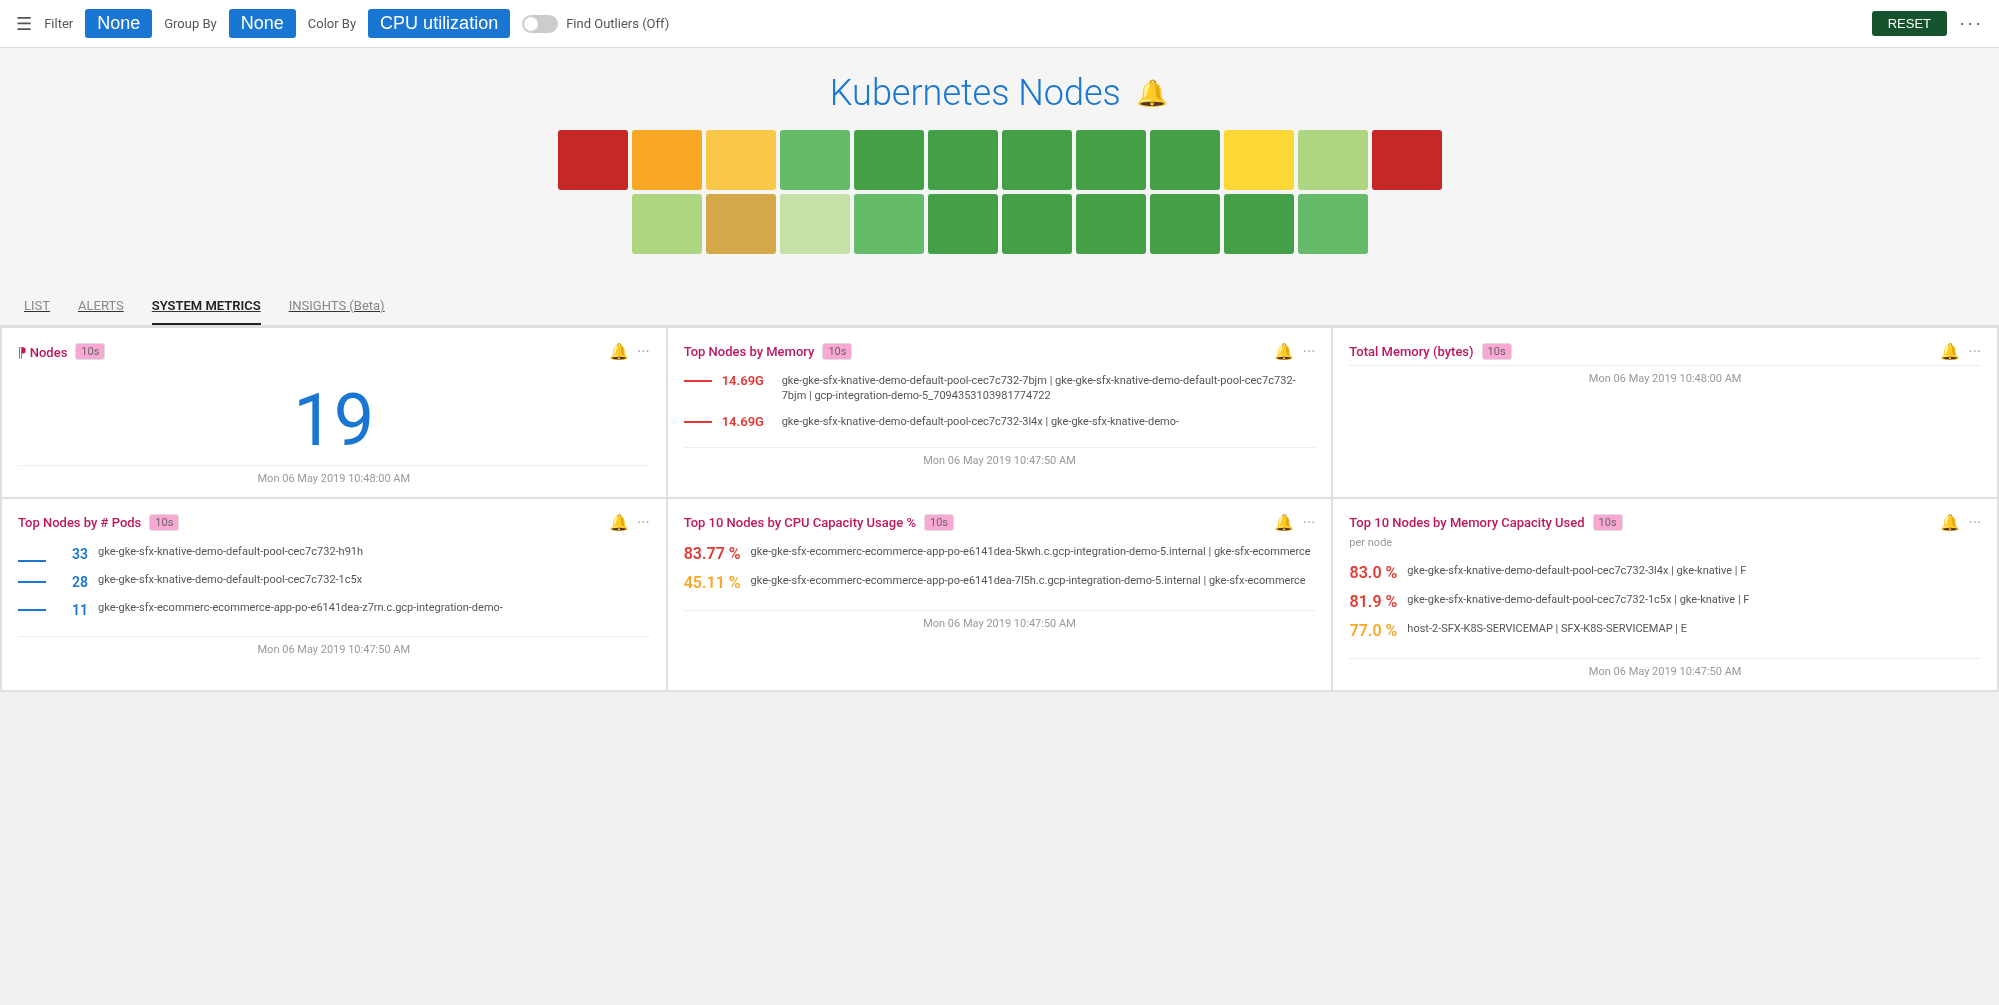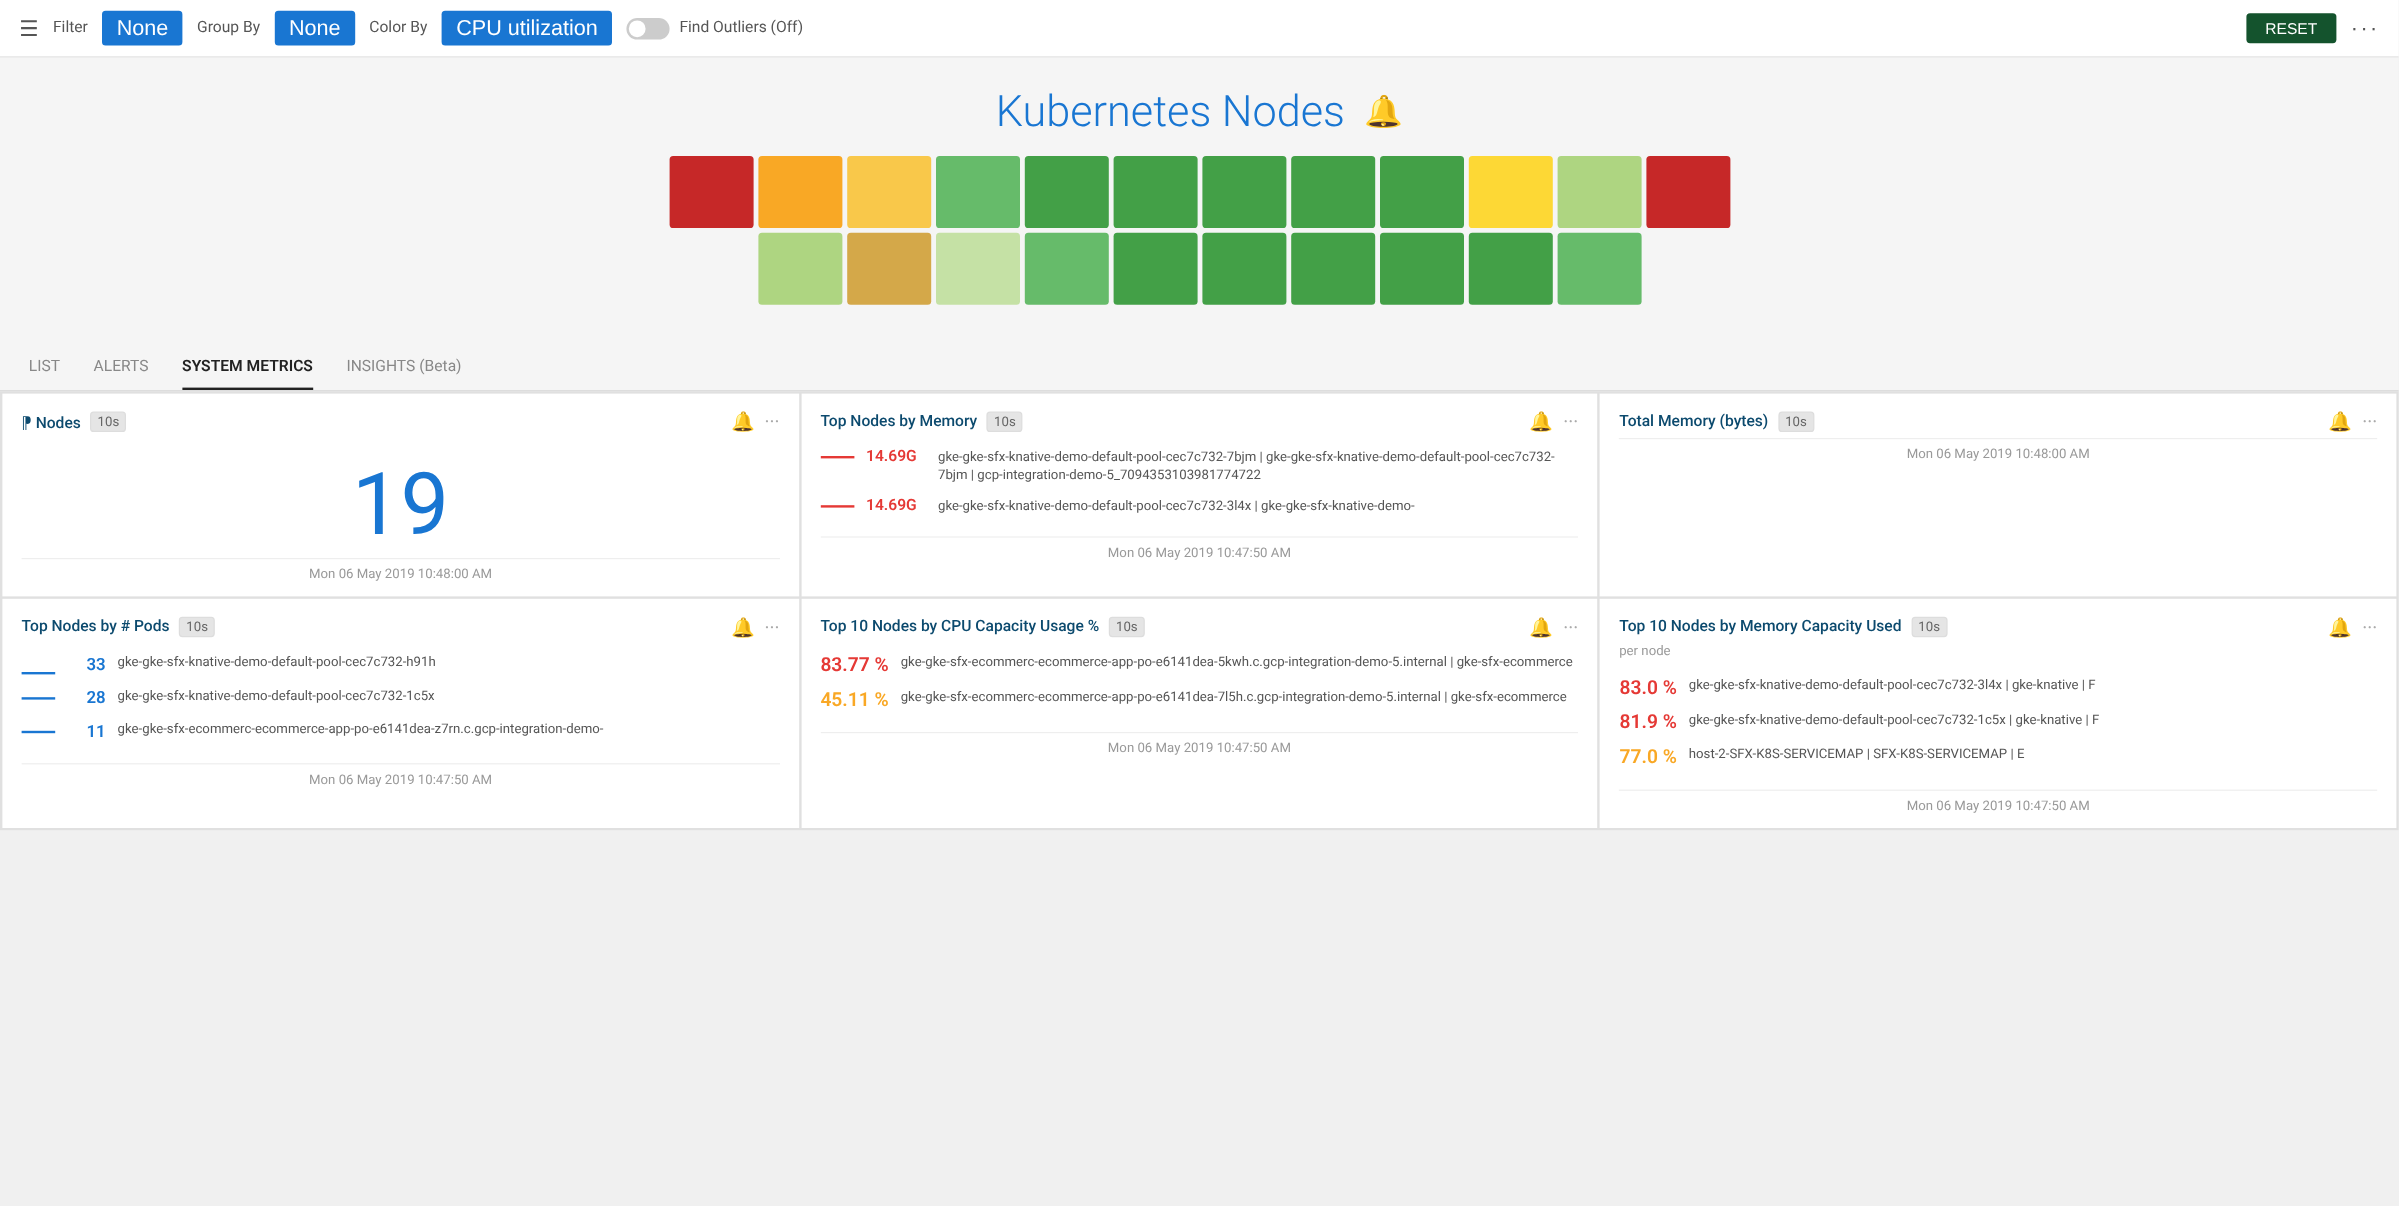--- a/index.html
+++ b/index.html
@@ -21,30 +21,30 @@
     .hero { background: #f5f5f5; text-align: center; padding: 24px 0 16px; }
     .hero-title { font-size: 36px; color: #1976d2; font-weight: 300; display: inline-flex; align-items: center; gap: 16px; }
     .bell-icon { font-size: 26px; color: #888; }
 
     
     .tiles-container { display: flex; flex-direction: column; align-items: center; gap: 4px; margin: 16px auto; width: fit-content; }
     .tiles-row { display: flex; gap: 4px; }
     .tile { width: 70px; height: 60px; border-radius: 3px; }
 
     
-    .tabs-bar { background: #f5f5f5; border-bottom: 1px solid #ddd; padding: 0 24px; display: flex; gap: 28px; }
+    .tabs-bar { background: #f5f5f5; border-bottom: 1px solid #ddd; padding: 0 24px; display: flex; gap: 28px; text-decoration: underline; }
     .tab-item { padding: 12px 0 10px; font-size: 13px; color: #888; cursor: pointer; border-bottom: 2px solid transparent; }
     .tab-item.active { color: #222; border-bottom: 2px solid #222; font-weight: 600; }
 
     
     .metrics-grid { display: grid; grid-template-columns: 1fr 1fr 1fr; gap: 2px; padding: 2px; background: #e0e0e0; }
     .metric-card { background: #fff; padding: 14px 16px 12px; position: relative; }
     .card-header { display: flex; align-items: center; gap: 8px; margin-bottom: 4px; }
-    .card-title { font-size: 13px; color: #0c4a6e; font-weight: 500; }
-    .card-badge { font-size: 11px; background: #e5e5e5; border: 1px solid #ddd; border-radius: 3px; padding: 1px 5px; color: #666; }
+    .card-title { font-size: 13px; color: #be185d; font-weight: 500; }
+    .card-badge { font-size: 11px; background: #f9a8d4; border: 1px solid #ddd; border-radius: 3px; padding: 1px 5px; color: #666; }
     .card-actions { margin-left: auto; display: flex; gap: 8px; align-items: center; color: #aaa; }
     .card-actions span { cursor: pointer; font-size: 16px; }
 
     
     .big-number { font-size: 72px; font-weight: 400; color: #1976d2; text-align: center; padding: 20px 0 8px; line-height: 1; }
     .card-timestamp { font-size: 11px; color: #999; text-align: center; border-top: 1px solid #eee; padding-top: 6px; }
 
     
     .metric-list { padding: 8px 0; }
     .metric-list-item { display: flex; align-items: flex-start; gap: 10px; margin-bottom: 10px; }

